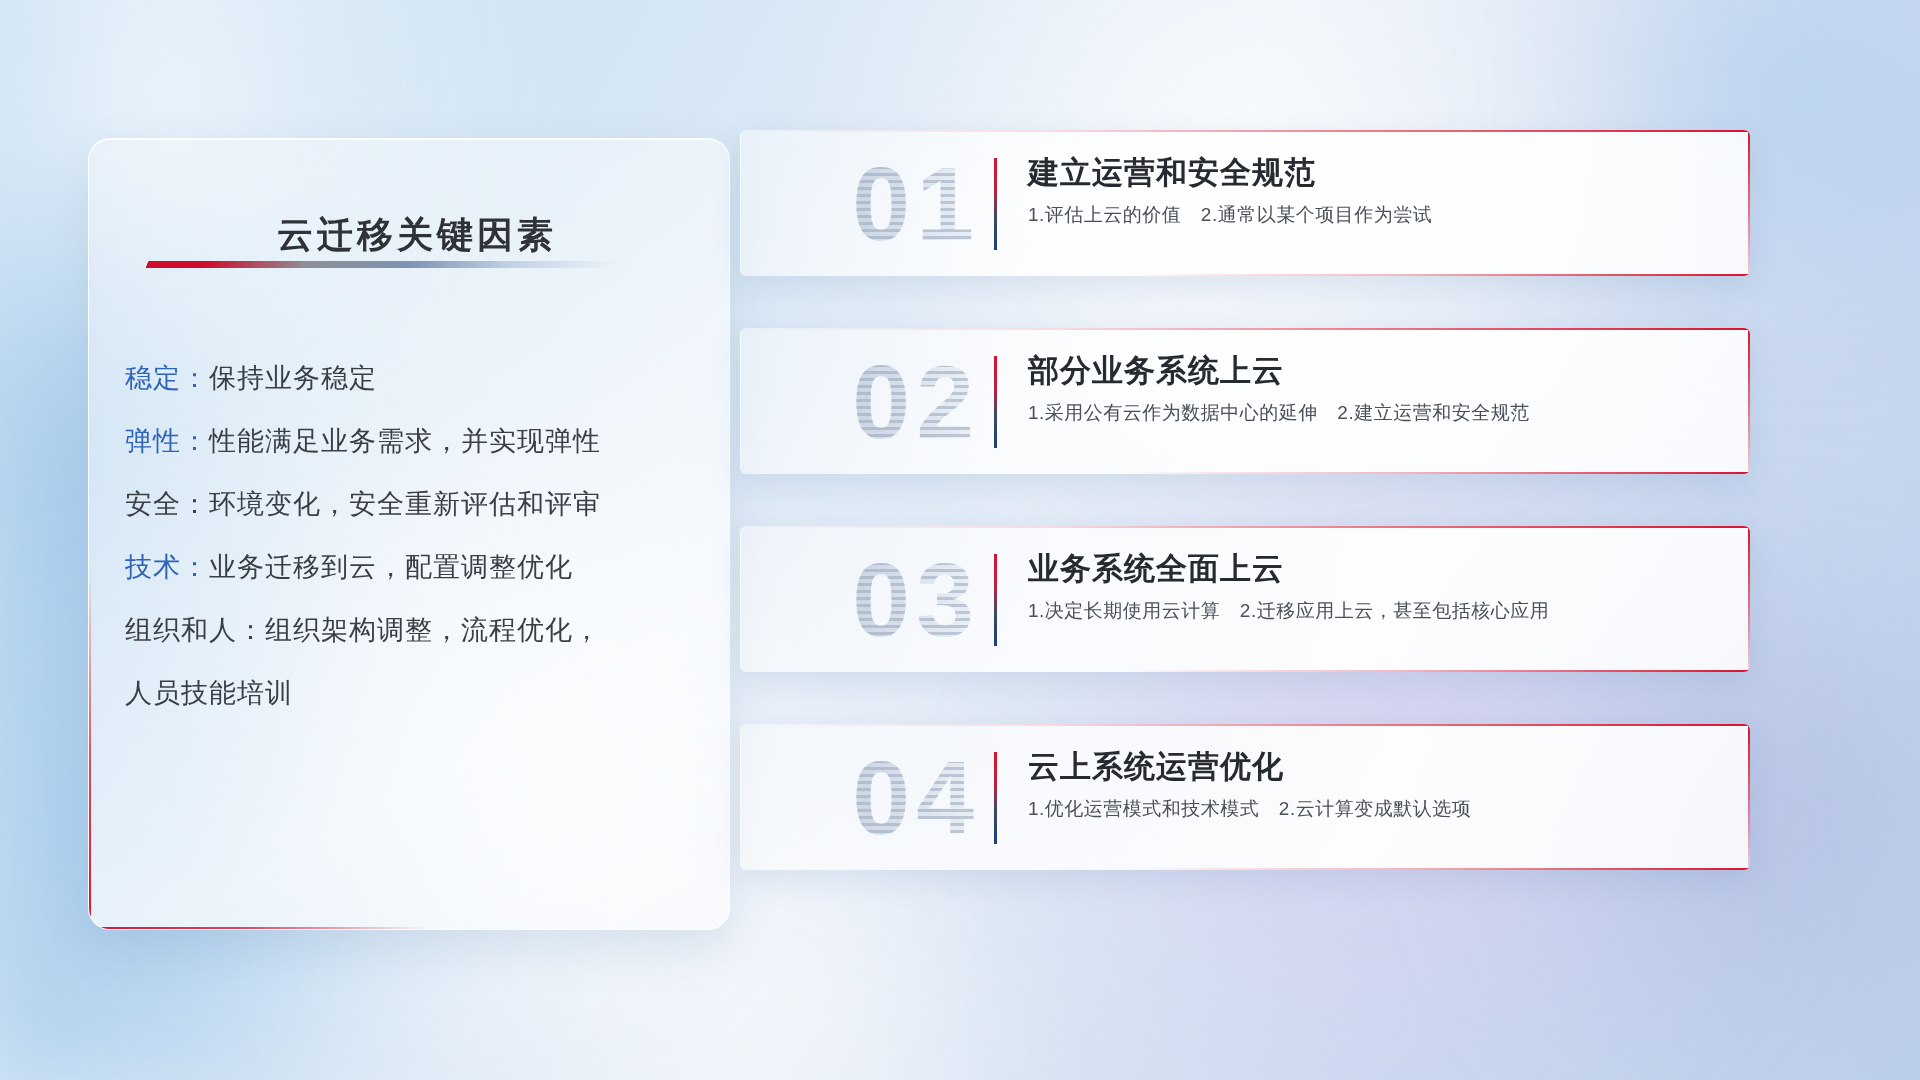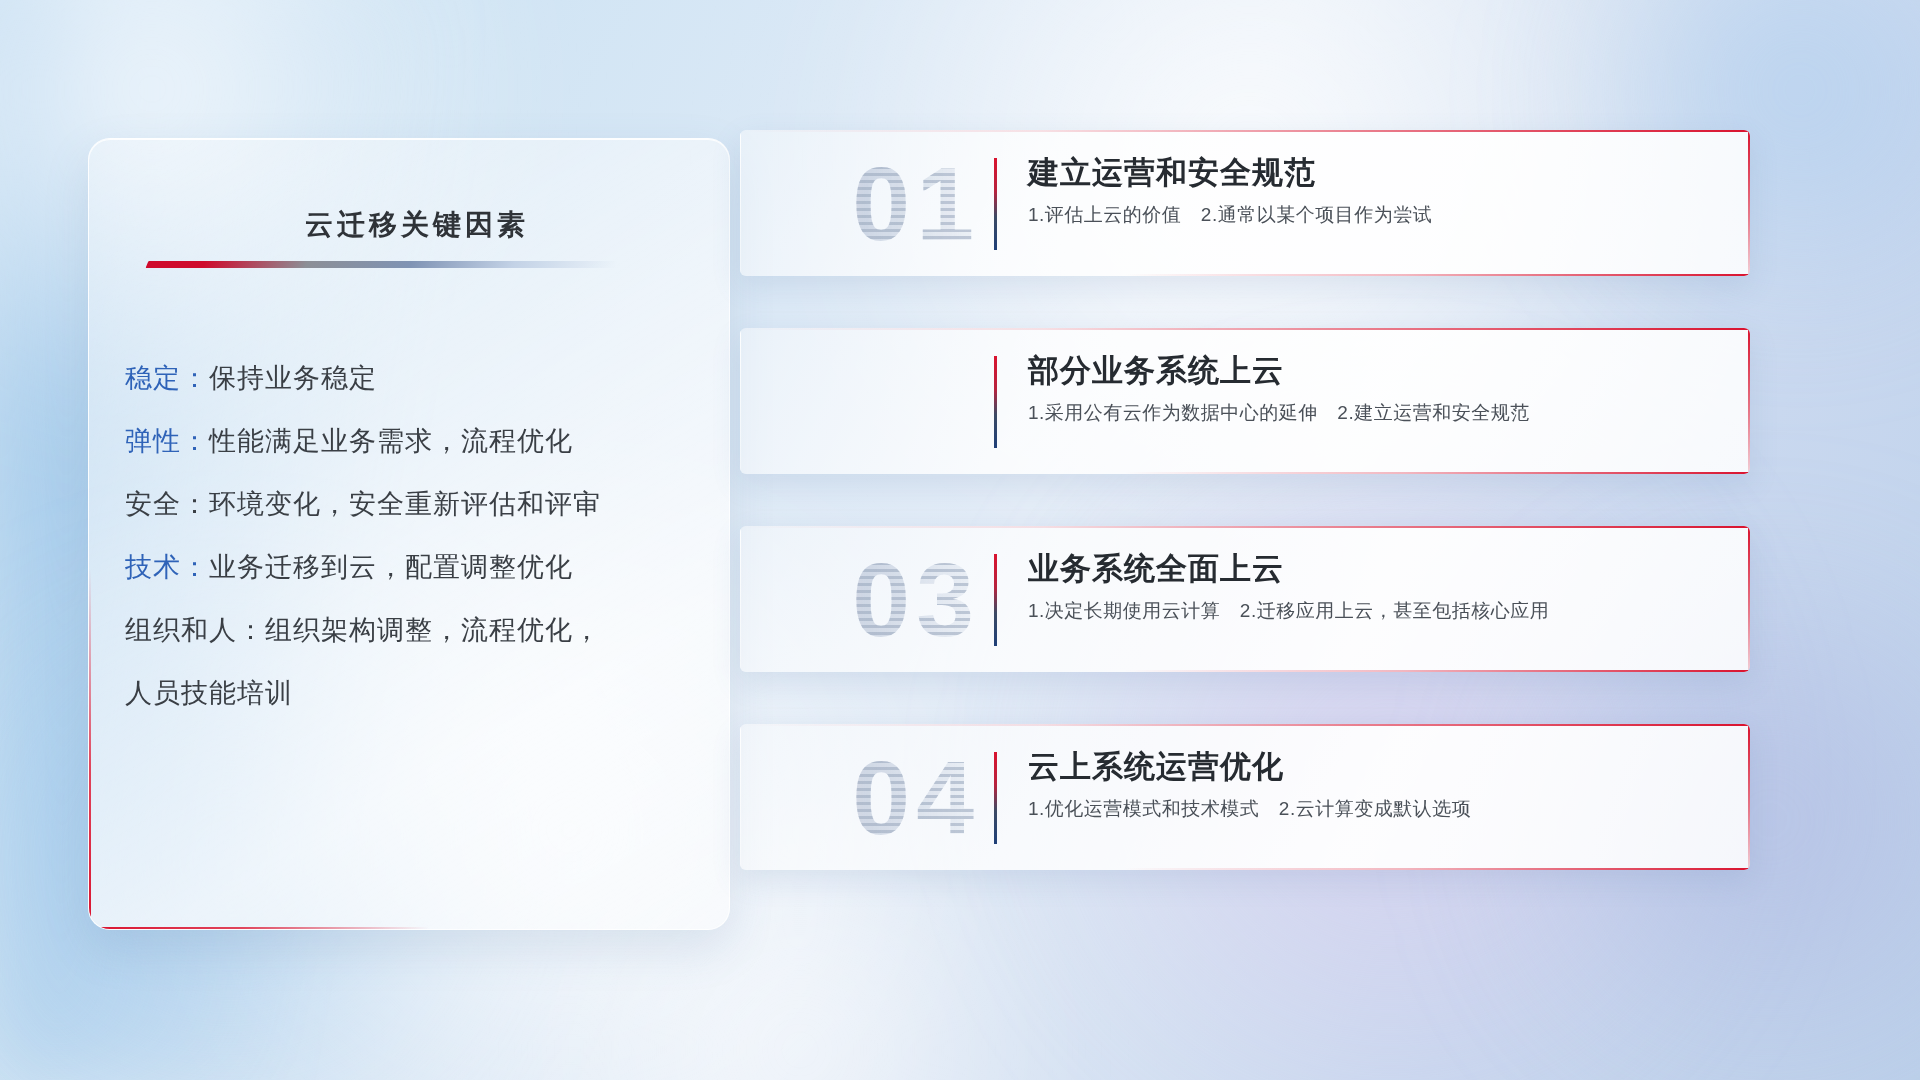--- a/index.html
+++ b/index.html
@@ -39,21 +39,21 @@
   #left-panel .edge-red{
     position:absolute;left:0;bottom:0;width:2px;height:360px;
     background:linear-gradient(to top,#d9132f 0%,#e0455c 45%,rgba(224,96,112,0) 100%);
   }
   #left-panel .edge-red-b{
     position:absolute;left:0;bottom:0;height:2px;width:340px;
     background:linear-gradient(to right,#d9132f 0%,#e0455c 45%,rgba(224,96,112,0) 100%);
   }
   #panel-title{
     position:absolute;left:98px;top:48px;width:460px;
-    font-size:28px;font-weight:bold;color:#2f3338;letter-spacing:4px;
+    font-size:36px;font-weight:bold;color:#2f3338;letter-spacing:4px;
     text-align:center;white-space:nowrap;
   }
   #title-rule{
     position:absolute;left:58px;top:122px;width:470px;height:7px;
     background:linear-gradient(to right,#cf0a2c 0%,#cf0a2c 12%,#8c8f96 34%,#7f93b4 56%,#c3d2e6 78%,rgba(255,255,255,0) 100%);
     transform:skewX(-22deg);border-radius:1px;
   }
   #factor-list{position:absolute;left:36px;top:208px;width:580px;}
   .factor-row{
     font-size:27px;line-height:63px;color:#3a3f45;white-space:nowrap;letter-spacing:1px;
@@ -115,21 +115,21 @@
 
 <div id="stage">
 
   <section id="left-panel">
     <div class="edge-red"></div>
     <div class="edge-red-b"></div>
     <h1 id="panel-title">云迁移关键因素</h1>
     <div id="title-rule"></div>
     <div id="factor-list">
         <div class="factor-row"><span class="label">稳定：</span><span class="text">保持业务稳定</span></div>
-        <div class="factor-row"><span class="label">弹性：</span><span class="text">性能满足业务需求，流程优化</span></div>
+        <div class="factor-row"><span class="label">弹性：</span><span class="text">性能满足业务需求，并实现弹性</span></div>
         <div class="factor-row"><span class="label plain">安全：</span><span class="text">环境变化，安全重新评估和评审</span></div>
         <div class="factor-row"><span class="label">技术：</span><span class="text">业务迁移到云，配置调整优化</span></div>
         <div class="factor-row"><span class="label plain">组织和人：</span><span class="text">组织架构调整，流程优化，</span></div>
         <div class="factor-cont">人员技能培训</div>
       </div>
   </section>
 
   <section id="cards">
       <article class="card">
         <div class="bd-top"></div>
@@ -141,20 +141,21 @@
         <div class="card-body">
           <div class="card-title">建立运营和安全规范</div>
           <div class="card-desc">1.评估上云的价值　2.通常以某个项目作为尝试</div>
         </div>
       </article>
       <article class="card">
         <div class="bd-top"></div>
         <div class="bd-right"></div>
         <div class="bd-bottom"></div>
         <div class="bd-left"></div>
+        <div class="card-num">02</div>
         <div class="card-divider"></div>
         <div class="card-body">
           <div class="card-title">部分业务系统上云</div>
           <div class="card-desc">1.采用公有云作为数据中心的延伸　2.建立运营和安全规范</div>
         </div>
       </article>
       <article class="card">
         <div class="bd-top"></div>
         <div class="bd-right"></div>
         <div class="bd-bottom"></div>

